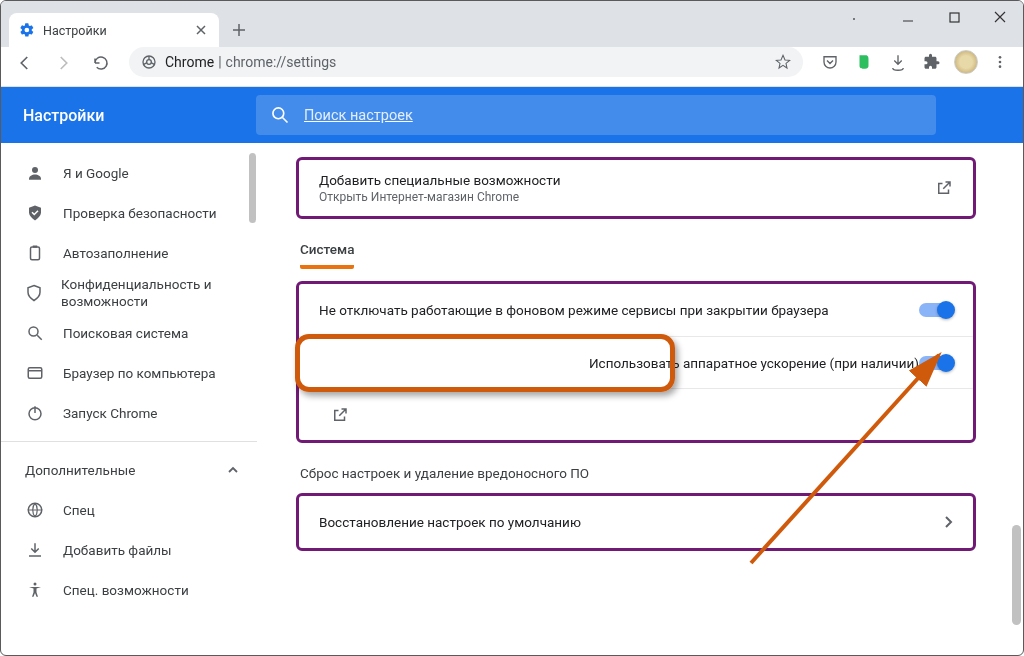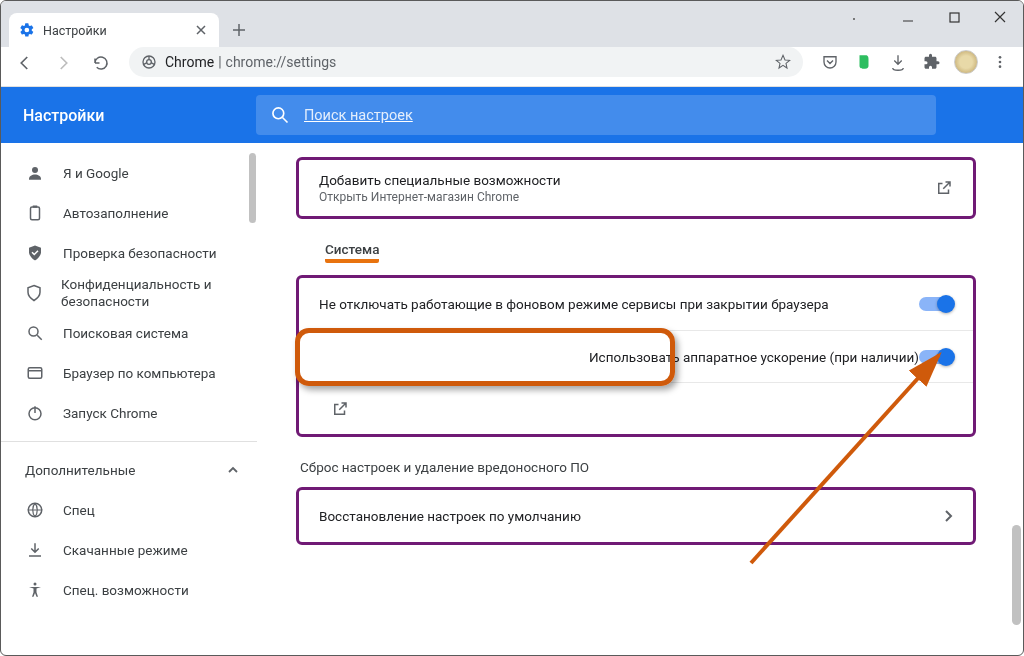--- a/index.html
+++ b/index.html
@@ -54,21 +54,21 @@
   .main-in { max-width: 680px; margin: 0 auto; }
 
   .card { border:3px solid #701a75; border-radius:6px; background:#fff; margin-bottom:22px; }
   .row { min-height:52px; display:flex; align-items:center; padding:12px 20px; font-size:13.5px; color:#202124; position:relative; }
   .row + .row { border-top:1px solid #e8e8e8;text-align:right; }
   .row .rowtext { flex:1; }
   .row .sub { color:#5f6368; font-size:12px; margin-top:2px; }
   .row .action { margin-left:12px; color:#5f6368; display:flex; cursor:pointer; }
 
   .section-title { font-size:13.5px; color:#3c4043; margin:14px 0 12px 4px; font-weight:500; }
-  .section-underline { display:inline-block; border-bottom:4px solid #e8730f; padding-bottom:2px; border-radius:2px;margin-left:25px; }
+  .section-underline { display:inline-block; border-bottom:4px solid #e8730f; padding-bottom:8px; border-radius:2px; }
 
   .toggle { width:34px; height:14px; background:#8ab4f8; border-radius:7px; position:relative; cursor:pointer; }
   .toggle .knob { width:18px; height:18px; background:#1a73e8; border-radius:50%; position:absolute; right:-2px; top:-2px; box-shadow:0 1px 3px rgba(0,0,0,0.3); }
 
   .chevron { color:#5f6368; }
 
   
   .hl-box { position:absolute; border:5px solid #cf5a0b; border-radius:14px; box-shadow: 3px 4px 6px rgba(0,0,0,0.35); pointer-events:none; z-index:50; }
   .hl-arrow { position:absolute; pointer-events:none; z-index:51; }
 
@@ -212,42 +212,42 @@
             <svg width="18" height="18" viewBox="0 0 24 24" fill="#5f6368">
               <circle cx="12" cy="8" r="4"></circle>
               <path d="M4 20c0-4 4-6 8-6s8 2 8 6v1H4z"></path>
             </svg>
           </span>
         <span>Я и Google</span>
       </div>
       <div class="nav-item">
         <span class="nicon">
             <svg width="18" height="18" viewBox="0 0 24 24" fill="#5f6368">
+              <path d="M12 2 L20 5 V11 C20 17 12 22 12 22 C12 22 4 17 4 11 V5 Z"></path>
+              <path d="M8 11 L11 14 L16 9" fill="none" stroke="#fff" stroke-width="2"></path>
+            </svg>
+          </span>
+        <span>Проверка безопасности</span>
+      </div>
+      <div class="nav-item">
+        <span class="nicon">
+            <svg width="18" height="18" viewBox="0 0 24 24" fill="#5f6368">
               <path d="M9 2h6v3H9z"></path>
               <rect x="6" y="4" width="12" height="17" rx="2" fill="none" stroke="#5f6368" stroke-width="2"></rect>
             </svg>
           </span>
         <span>Автозаполнение</span>
       </div>
       <div class="nav-item">
         <span class="nicon">
-            <svg width="18" height="18" viewBox="0 0 24 24" fill="#5f6368">
-              <path d="M12 2 L20 5 V11 C20 17 12 22 12 22 C12 22 4 17 4 11 V5 Z"></path>
-              <path d="M8 11 L11 14 L16 9" fill="none" stroke="#fff" stroke-width="2"></path>
-            </svg>
-          </span>
-        <span>Проверка безопасности</span>
-      </div>
-      <div class="nav-item">
-        <span class="nicon">
             <svg width="18" height="18" viewBox="0 0 24 24">
               <path d="M12 2 L20 5 V11 C20 17 12 22 12 22 C12 22 4 17 4 11 V5 Z" fill="none" stroke="#5f6368" stroke-width="2"></path>
             </svg>
           </span>
-        <span style="line-height:1.25">Конфиденциальность и безопасности</span>
+        <span style="line-height:1.25">Конфиденциальность и возможности</span>
       </div>
       <div class="nav-item">
         <span class="nicon">
             <svg width="18" height="18" viewBox="0 0 24 24">
               <circle cx="10" cy="10" r="6" fill="none" stroke="#5f6368" stroke-width="2"></circle>
               <path d="M15 15 L21 21" stroke="#5f6368" stroke-width="2"></path>
             </svg>
           </span>
         <span>Поисковая система</span>
       </div>
@@ -286,21 +286,21 @@
             </svg>
           </span>
         <span>Спец</span>
       </div>
       <div class="nav-item">
         <span class="nicon">
             <svg width="18" height="18" viewBox="0 0 24 24">
               <path d="M12 3 V14 M7 10 L12 15 L17 10 M4 20 H20" fill="none" stroke="#5f6368" stroke-width="2"></path>
             </svg>
           </span>
-        <span>Скачанные режиме</span>
+        <span>Добавить файлы</span>
       </div>
       <div class="nav-item">
         <span class="nicon">
             <svg width="18" height="18" viewBox="0 0 24 24" fill="#5f6368">
               <circle cx="12" cy="4" r="2"></circle>
               <path d="M4 8 H20 L14 10 V15 L16 21 H14 L12 16 L10 21 H8 L10 15 V10 Z"></path>
             </svg>
           </span>
         <span>Спец. возможности</span>
       </div>

